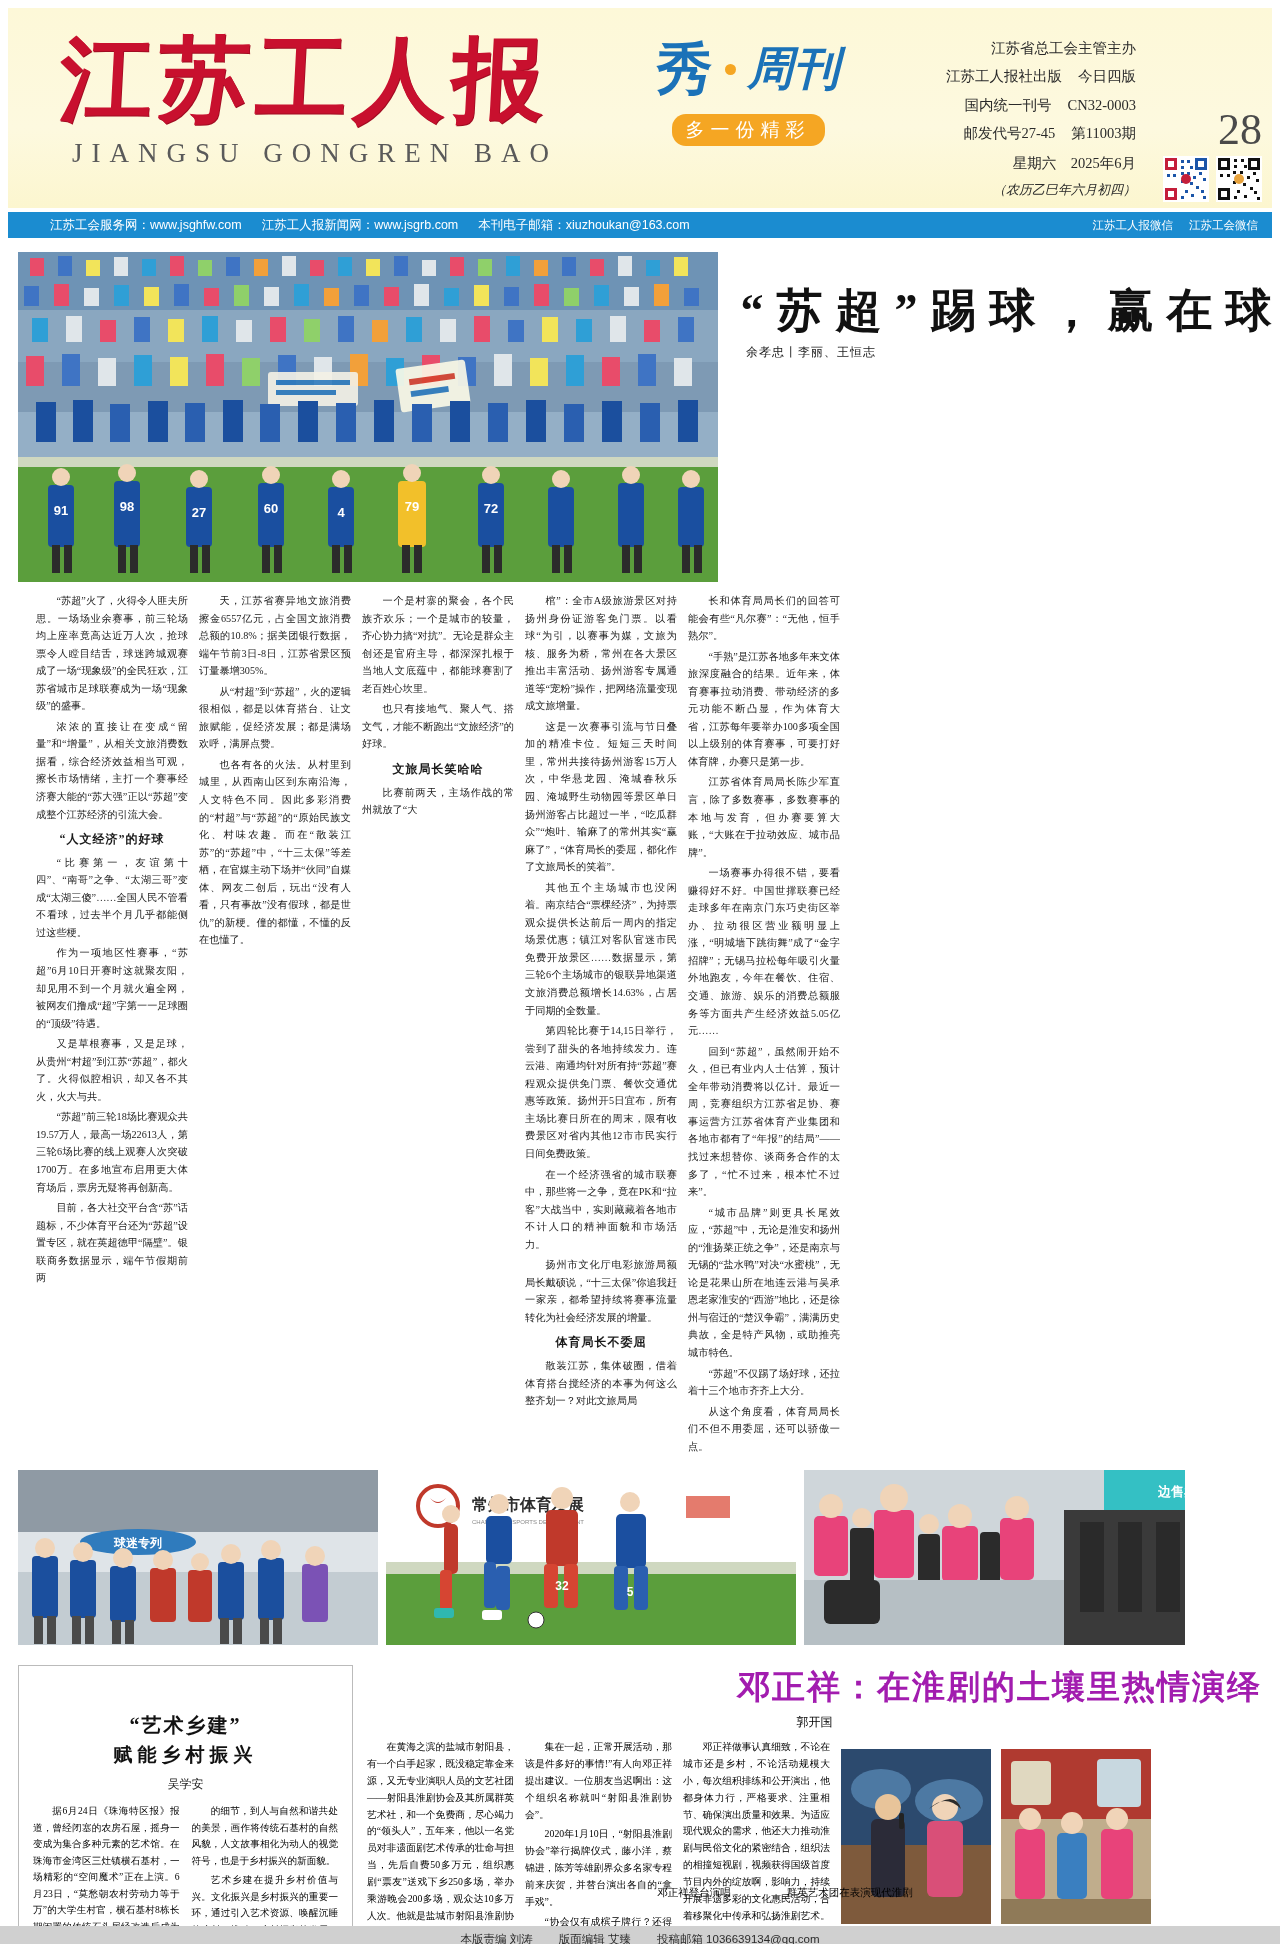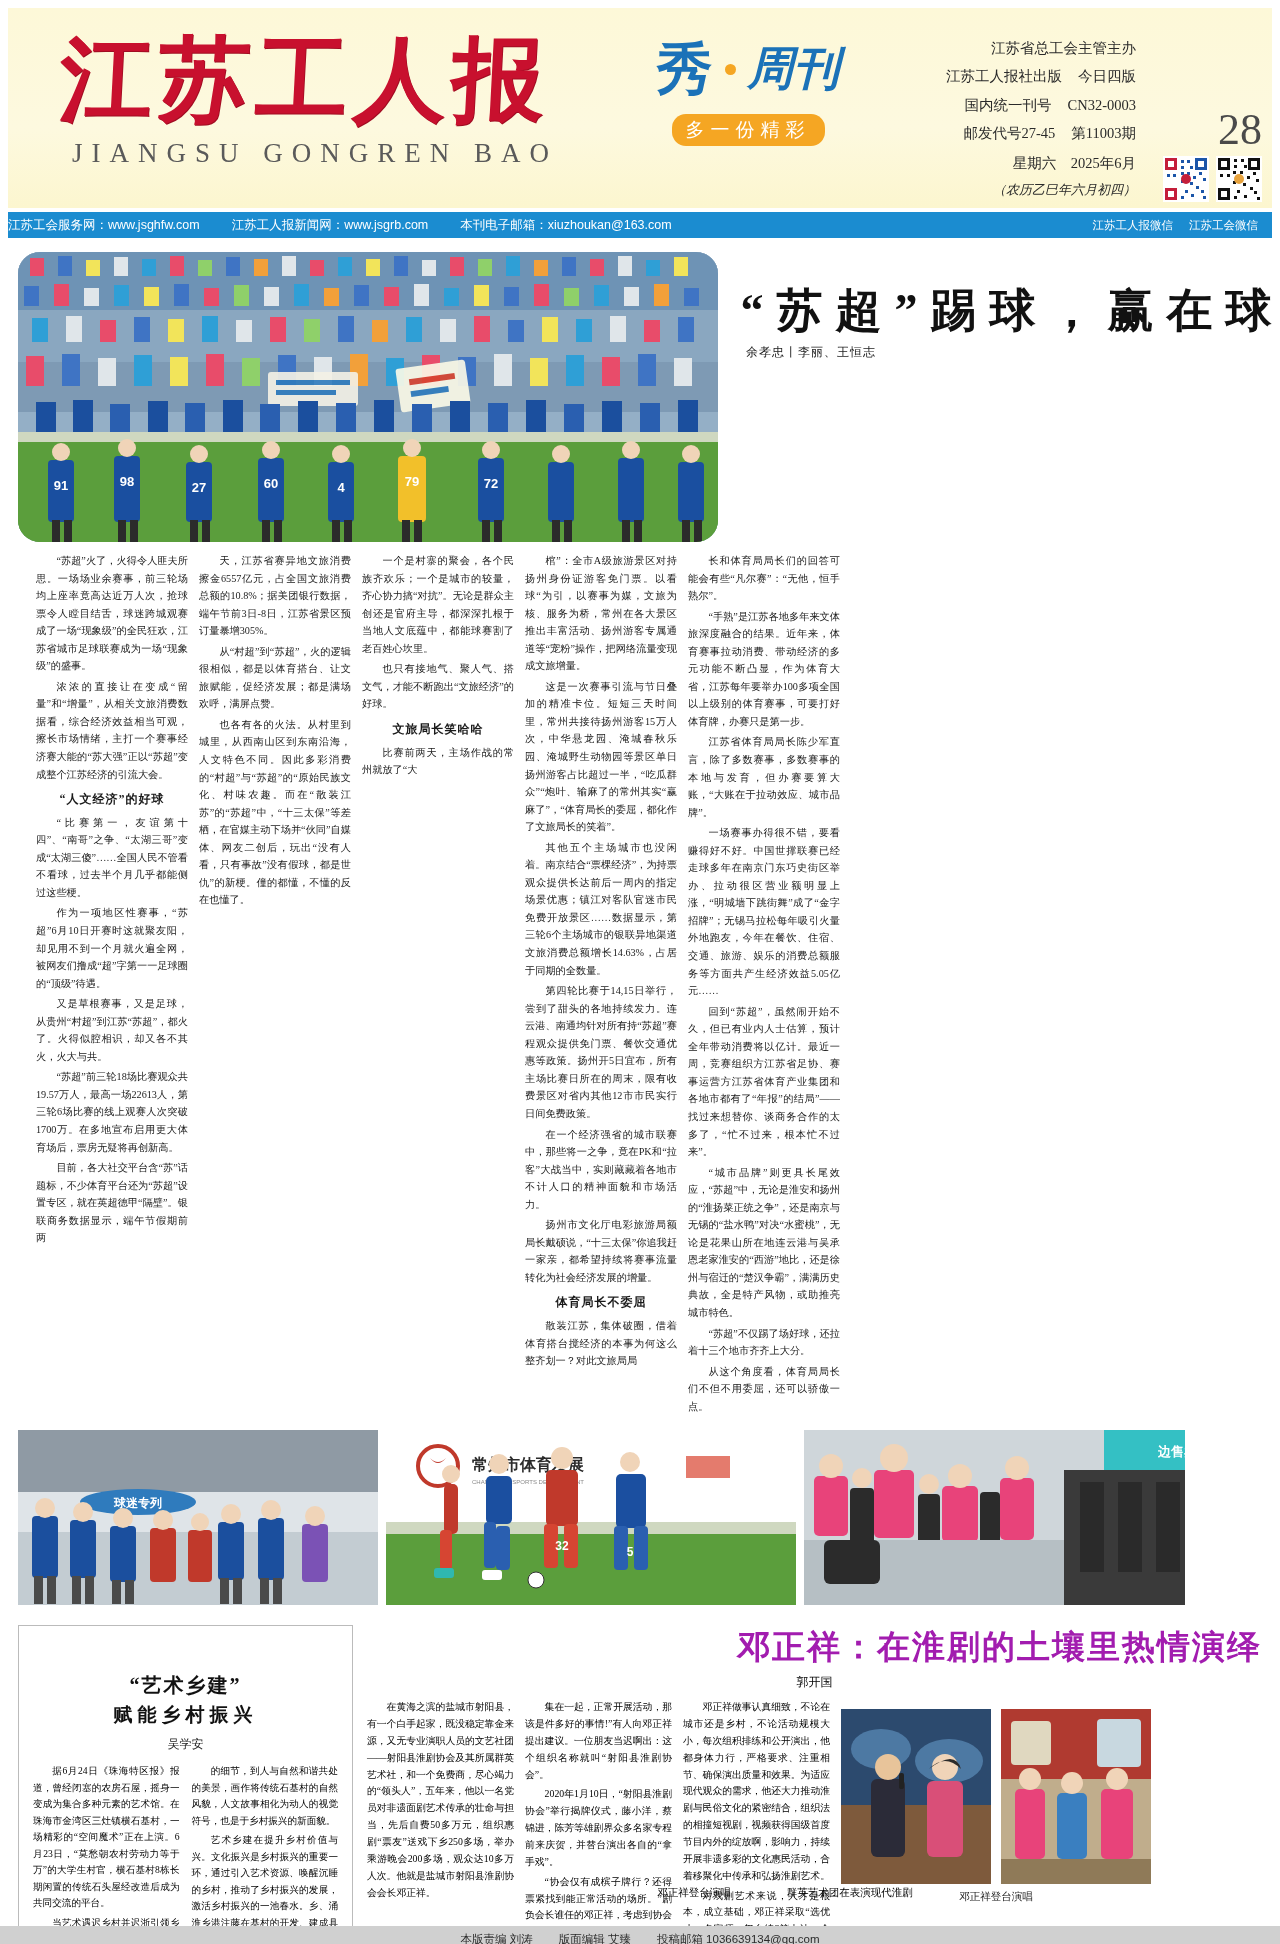--- a/index.html
+++ b/index.html
@@ -80,30 +80,29 @@
 
   
   .navbar {
     margin: 4px 8px 0 8px;
     height: 26px; background: #1b8cd0;
     display: flex; align-items: center;
     color: #fff;
     font-family: "Liberation Sans", sans-serif;
     font-size: 12.5px;
   }
-  .navbar .lefts { display: flex; gap: 32px; }
+  .navbar .lefts { display: flex; gap: 20px; padding-left: 42px; }
   .navbar .rights { margin-left: auto; display: flex; gap: 16px; padding-right: 14px; font-size: 11.5px; }
 
   
   .feature { margin: 14px 18px 0 18px; position: relative; }
   .feature-top { display: flex; gap: 14px; }
   .lead-photo {
-    width: 700px; height: 290px; position: relative; overflow: hidden;
+    width: 700px; height: 330px; position: relative; overflow: hidden;
     background: #2c6fa8;
-    border-radius: 22px;
   }
   .headline-zone { position: relative; flex: 1; }
   .headline {
     position: absolute; left: -205px; top: 28px; width: 1030px;
     text-align: center;
     font-family: "Liberation Serif", serif;
     font-weight: bold; font-size: 46px; color: #111;
     letter-spacing: 13px; white-space: nowrap;
     z-index: 5;
   }

